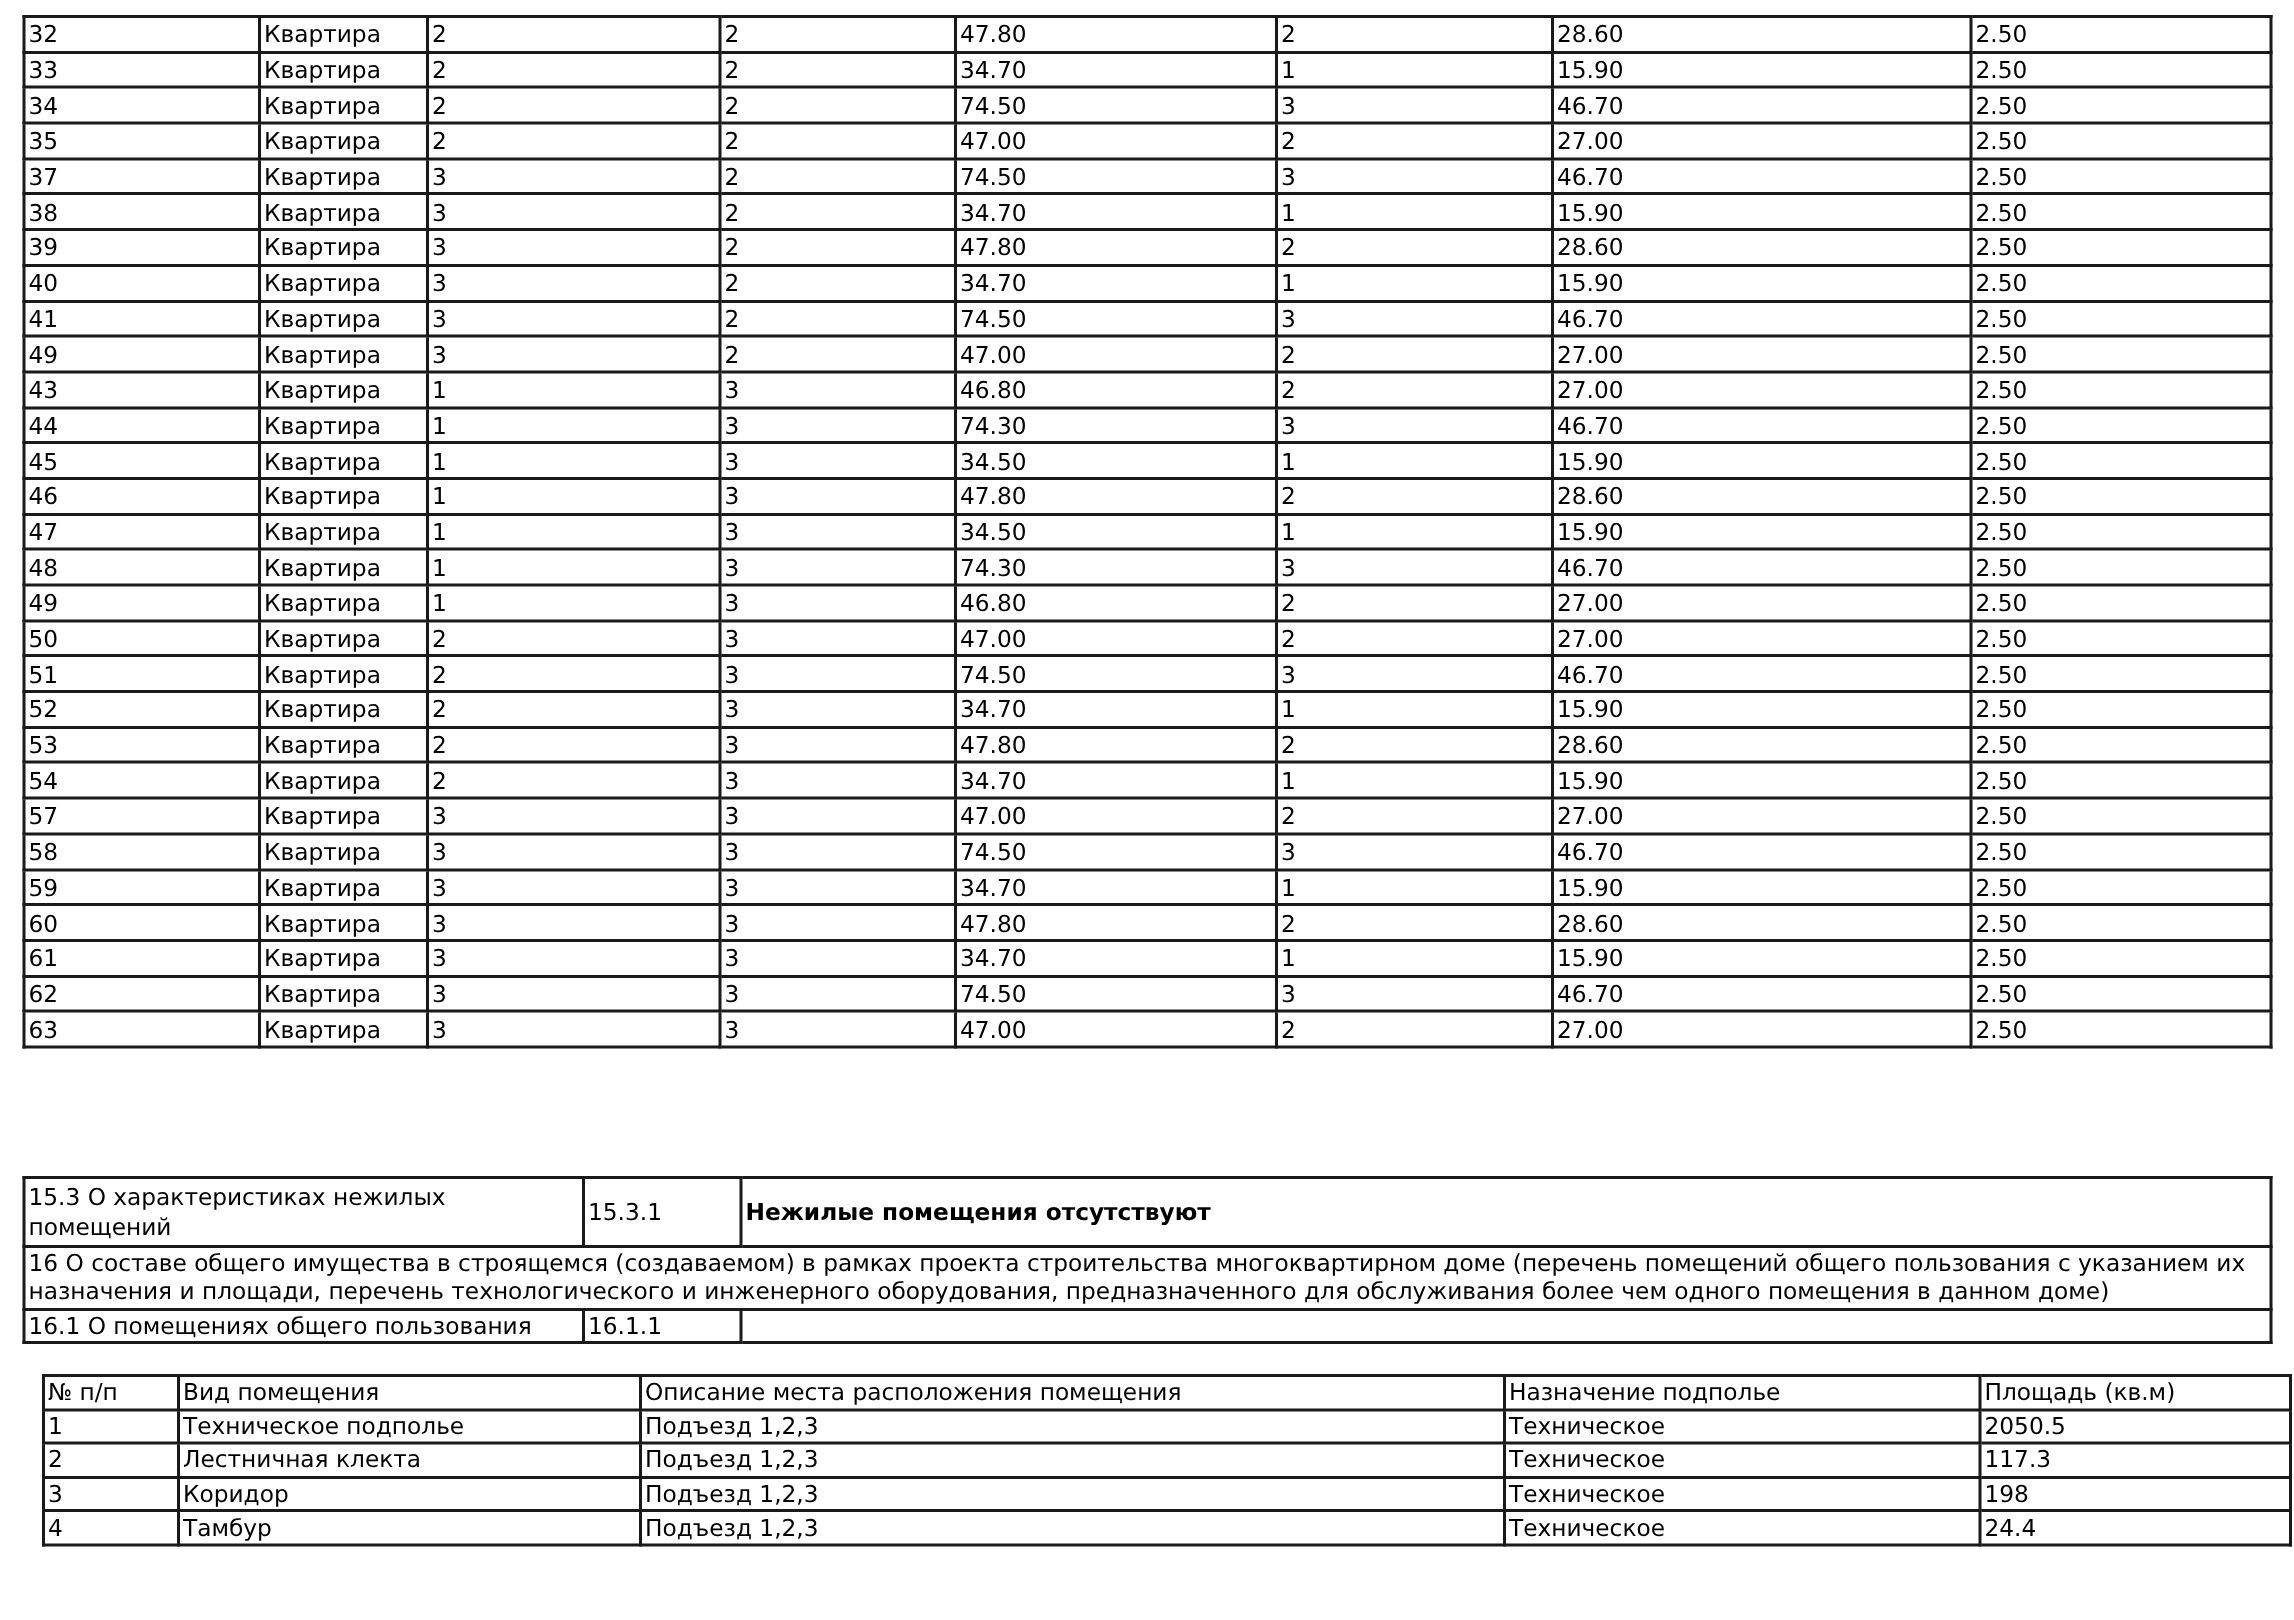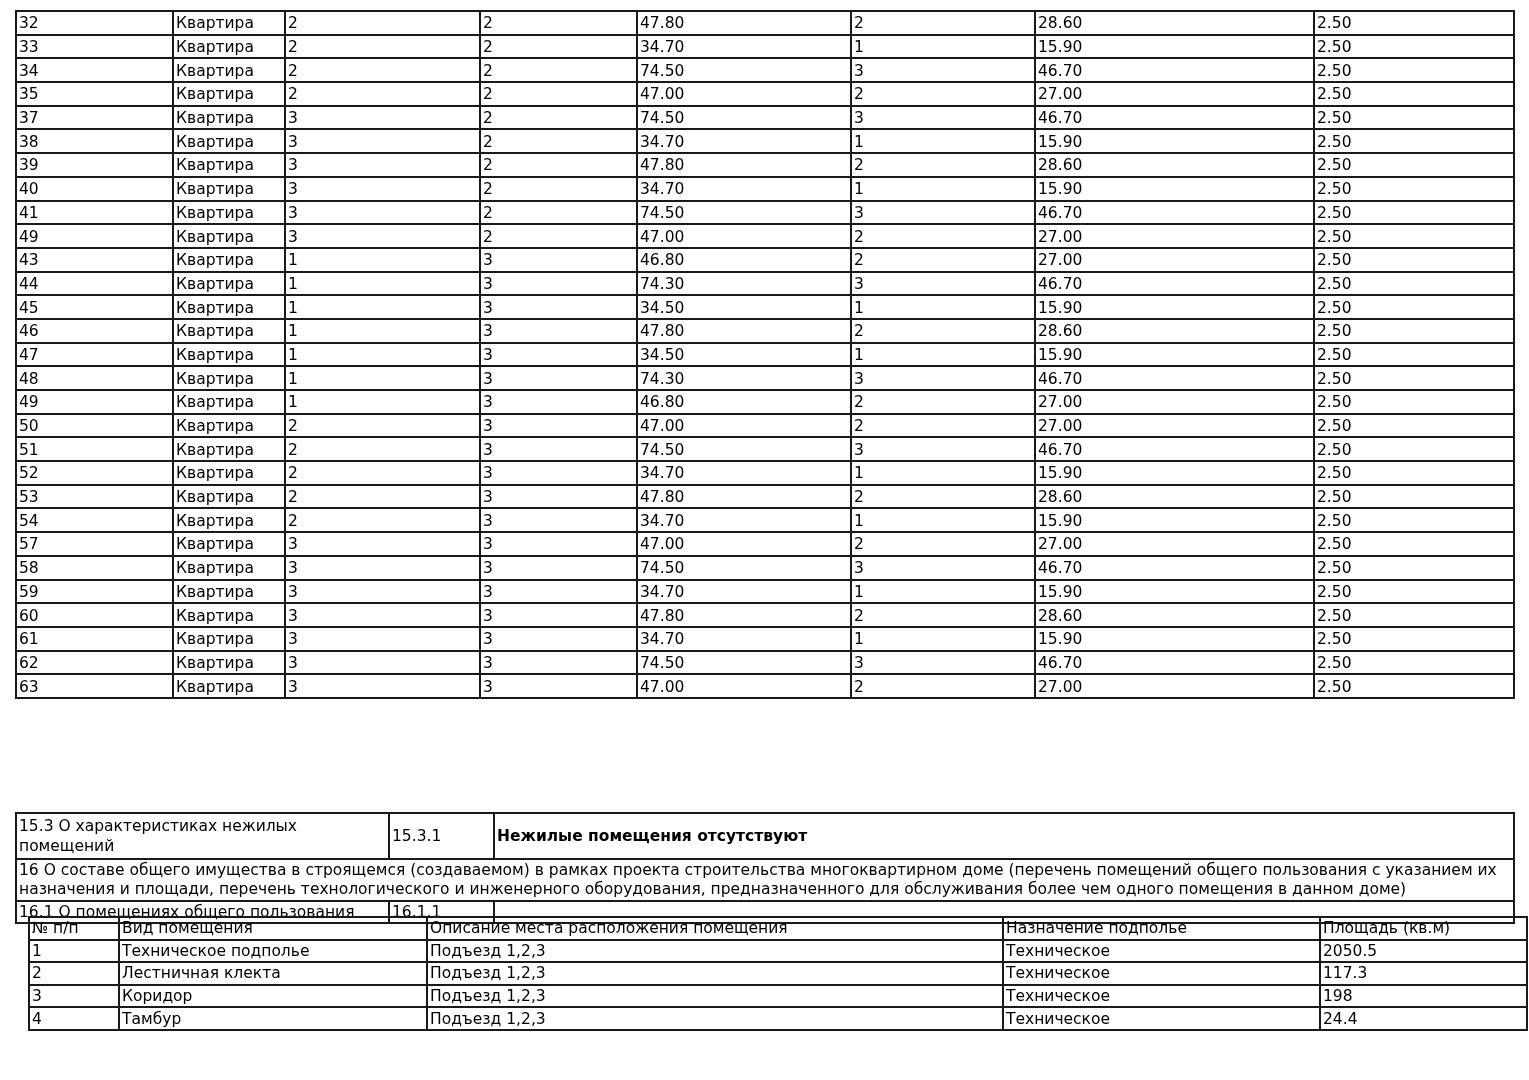--- a/index.html
+++ b/index.html
@@ -3,21 +3,21 @@
 <meta charset="utf-8">
 <style>
   html, body { margin: 0; padding: 0; background: #ffffff; }
   body { width: 1529px; height: 1080px; position: relative; overflow: hidden;
          font-family: "DejaVu Sans", sans-serif; color: #000; }
   .t { position: absolute; border-collapse: collapse; table-layout: fixed; padding-left: 36px; }
   .t td { border: 2px solid #1a1a1a; padding: 0 0 0 2px; font-size: 15.5px; line-height: 20px;
           white-space: nowrap; overflow: hidden; vertical-align: middle; }
   #units { left: 15px; top: 10px; width: 1498px; }
   #units td { height: 20.7px; padding-top: 1px; }
-  #sec { left: 15px; top: 812px; width: 1498px; }
+  #sec { left: 15px; top: 784px; width: 1498px; }
   #sec td { white-space: normal; }
   #sec .r153 td { height: 44px; }
   #sec .r16 td { height: 40px; line-height: 19px; }
   #sec .r161 td { height: 20px; }
   .bold { font-weight: bold; }
   #common { left: 28px; top: 916px; width: 1498px; }
   #common td { height: 20.6px; }
 </style>
 </head>
 <body>

